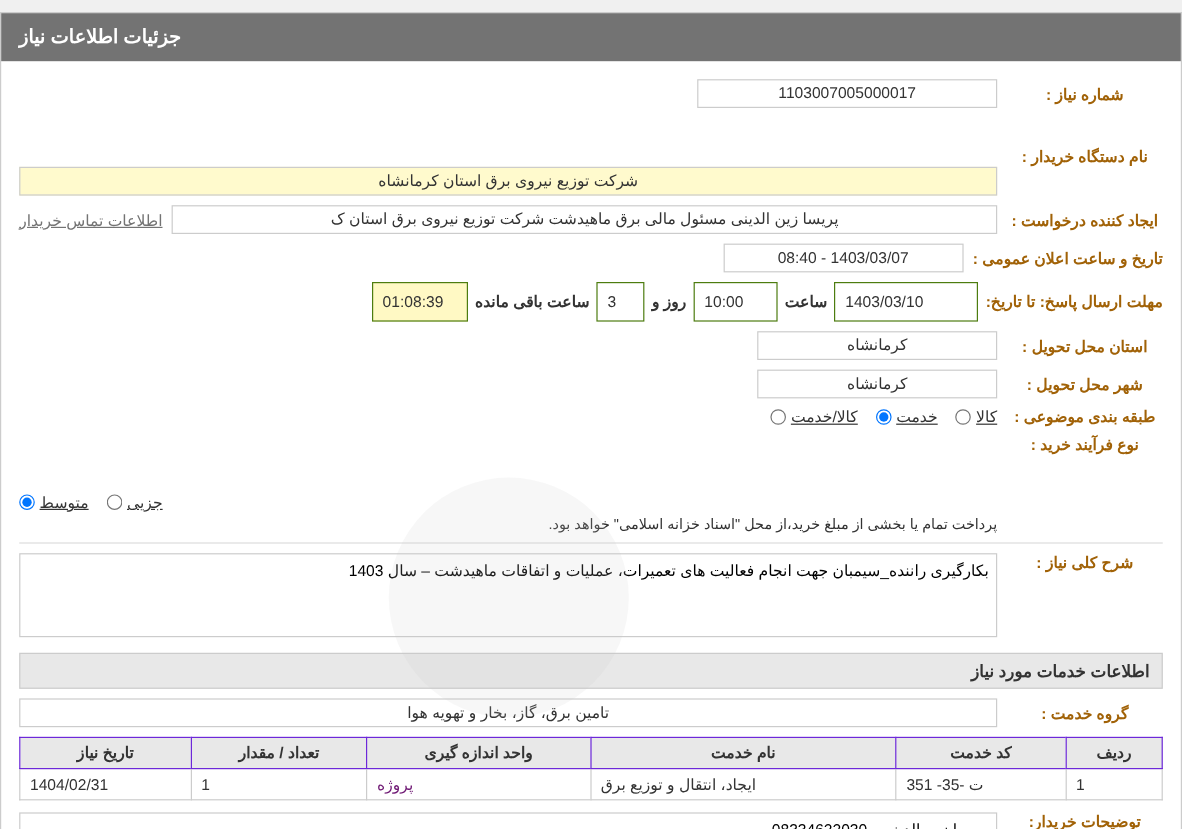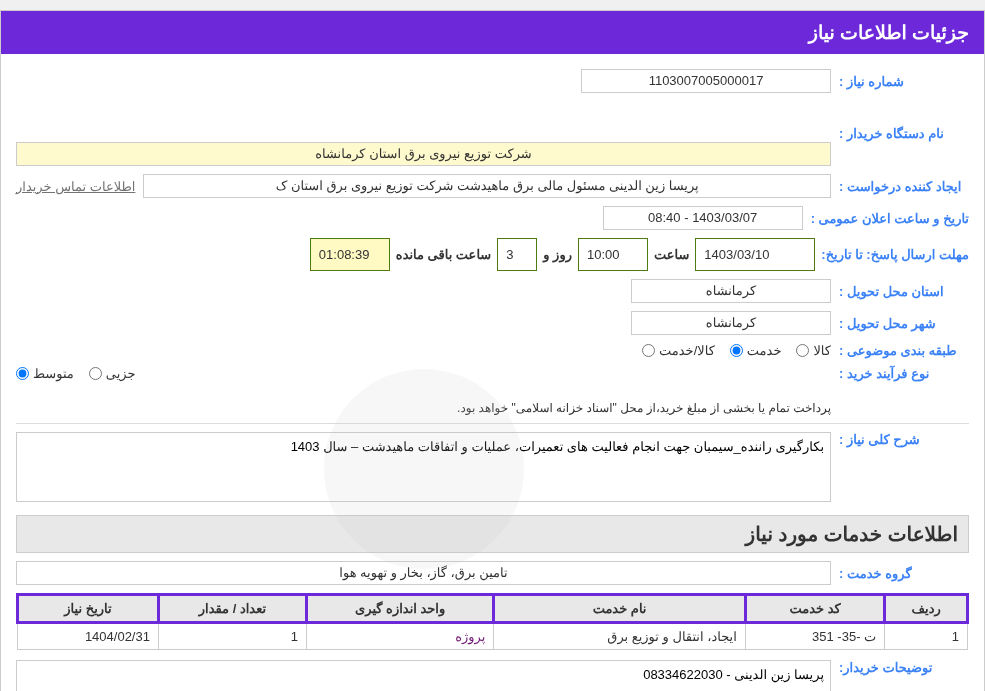--- a/index.html
+++ b/index.html
@@ -10,42 +10,42 @@
       font-size: 13px;
       color: #333;
     }
     .page-container {
       max-width: 985px;
       margin: 10px auto;
       background: #fff;
       border: 1px solid #ccc;
     }
     .page-header {
-      background: #6d28d9;
+      background: #737373;
       color: #fff;
-      text-align: right;
+      text-align: left;
       padding: 10px 15px;
-      font-size: 19px;
+      font-size: 16px;
       font-weight: bold;
     }
     .content {
       padding: 15px;
     }
     .row {
       display: flex;
       align-items: center;
       margin-bottom: 8px;
       gap: 8px;
     }
     .label {
-      color: #3b82f6;
+      color: #a16207;
       font-weight: bold;
       white-space: nowrap;
       min-width: 130px;
-      text-align: left;
+      text-align: center;
     }
     .value-box {
       border: 1px solid #ccc;
       background: #fff;
       padding: 3px 8px;
       min-height: 24px;
       flex: 1;
       text-align: center;
     }
     .value-box-yellow {
@@ -69,27 +69,28 @@
       color: #737373;
       text-decoration: underline;
       cursor: pointer;
     }
     .section-header {
       background: #e8e8e8;
       border: 1px solid #ccc;
       padding: 6px 10px;
       font-weight: bold;
       margin: 10px 0 8px 0;
-      font-size: 20px;
+      font-size: 14px;
     }
     .radio-group {
       display: flex;
       gap: 15px;
       align-items: flex-start;
       flex-direction: row-reverse;
+      text-decoration: underline;
     }
     .radio-item {
       display: flex;
       align-items: center;
       gap: 4px;
     }
     .radio-item input[type="radio"] {
       margin: 0;
     }
     .process-desc {
@@ -108,29 +109,29 @@
       font-family: Tahoma, Arial, sans-serif;
       font-size: 13px;
     }
     .service-table {
       width: 100%;
       border-collapse: collapse;
       margin-top: 8px;
     }
     .service-table th {
       background: #e8e8e8;
-      border: 3px solid #6d28d9;
+      border: 1px solid #6d28d9;
       padding: 5px 8px;
       text-align: center;
       font-weight: bold;
     }
     .service-table td {
       border: 1px solid #ccc;
       padding: 5px 8px;
-      text-align: right;
+      text-align: left;
     }
     .service-table tr:nth-child(even) td {
       background: #f9f9f9;
     }
     .link-colored {
       color: #701a75;
     }
     .btn-row {
       display: flex;
       justify-content: center;
@@ -236,21 +237,21 @@
         </div>
         <div class="radio-item">
           <label>کالا</label>
           <input type="radio" name="category" value="kala" style="">
         </div>
       </div>
     </div>
 
     <div class="row" style="align-items:flex-start; flex-wrap:wrap;">
       <span class="label">نوع فرآیند خرید :</span>
-      <div style="display:flex; flex-direction:column; gap:20px; flex:1;">
+      <div style="display:flex; flex-direction:column; gap:4px; flex:1;margin-top:48px;">
         <div class="radio-group">
           <div class="radio-item">
             <label>متوسط</label>
             <input type="radio" name="process" value="motovaset" checked="" style="">
           </div>
           <div class="radio-item">
             <label>جزیی</label>
             <input type="radio" name="process" value="jozii" style="">
           </div>
         </div>

